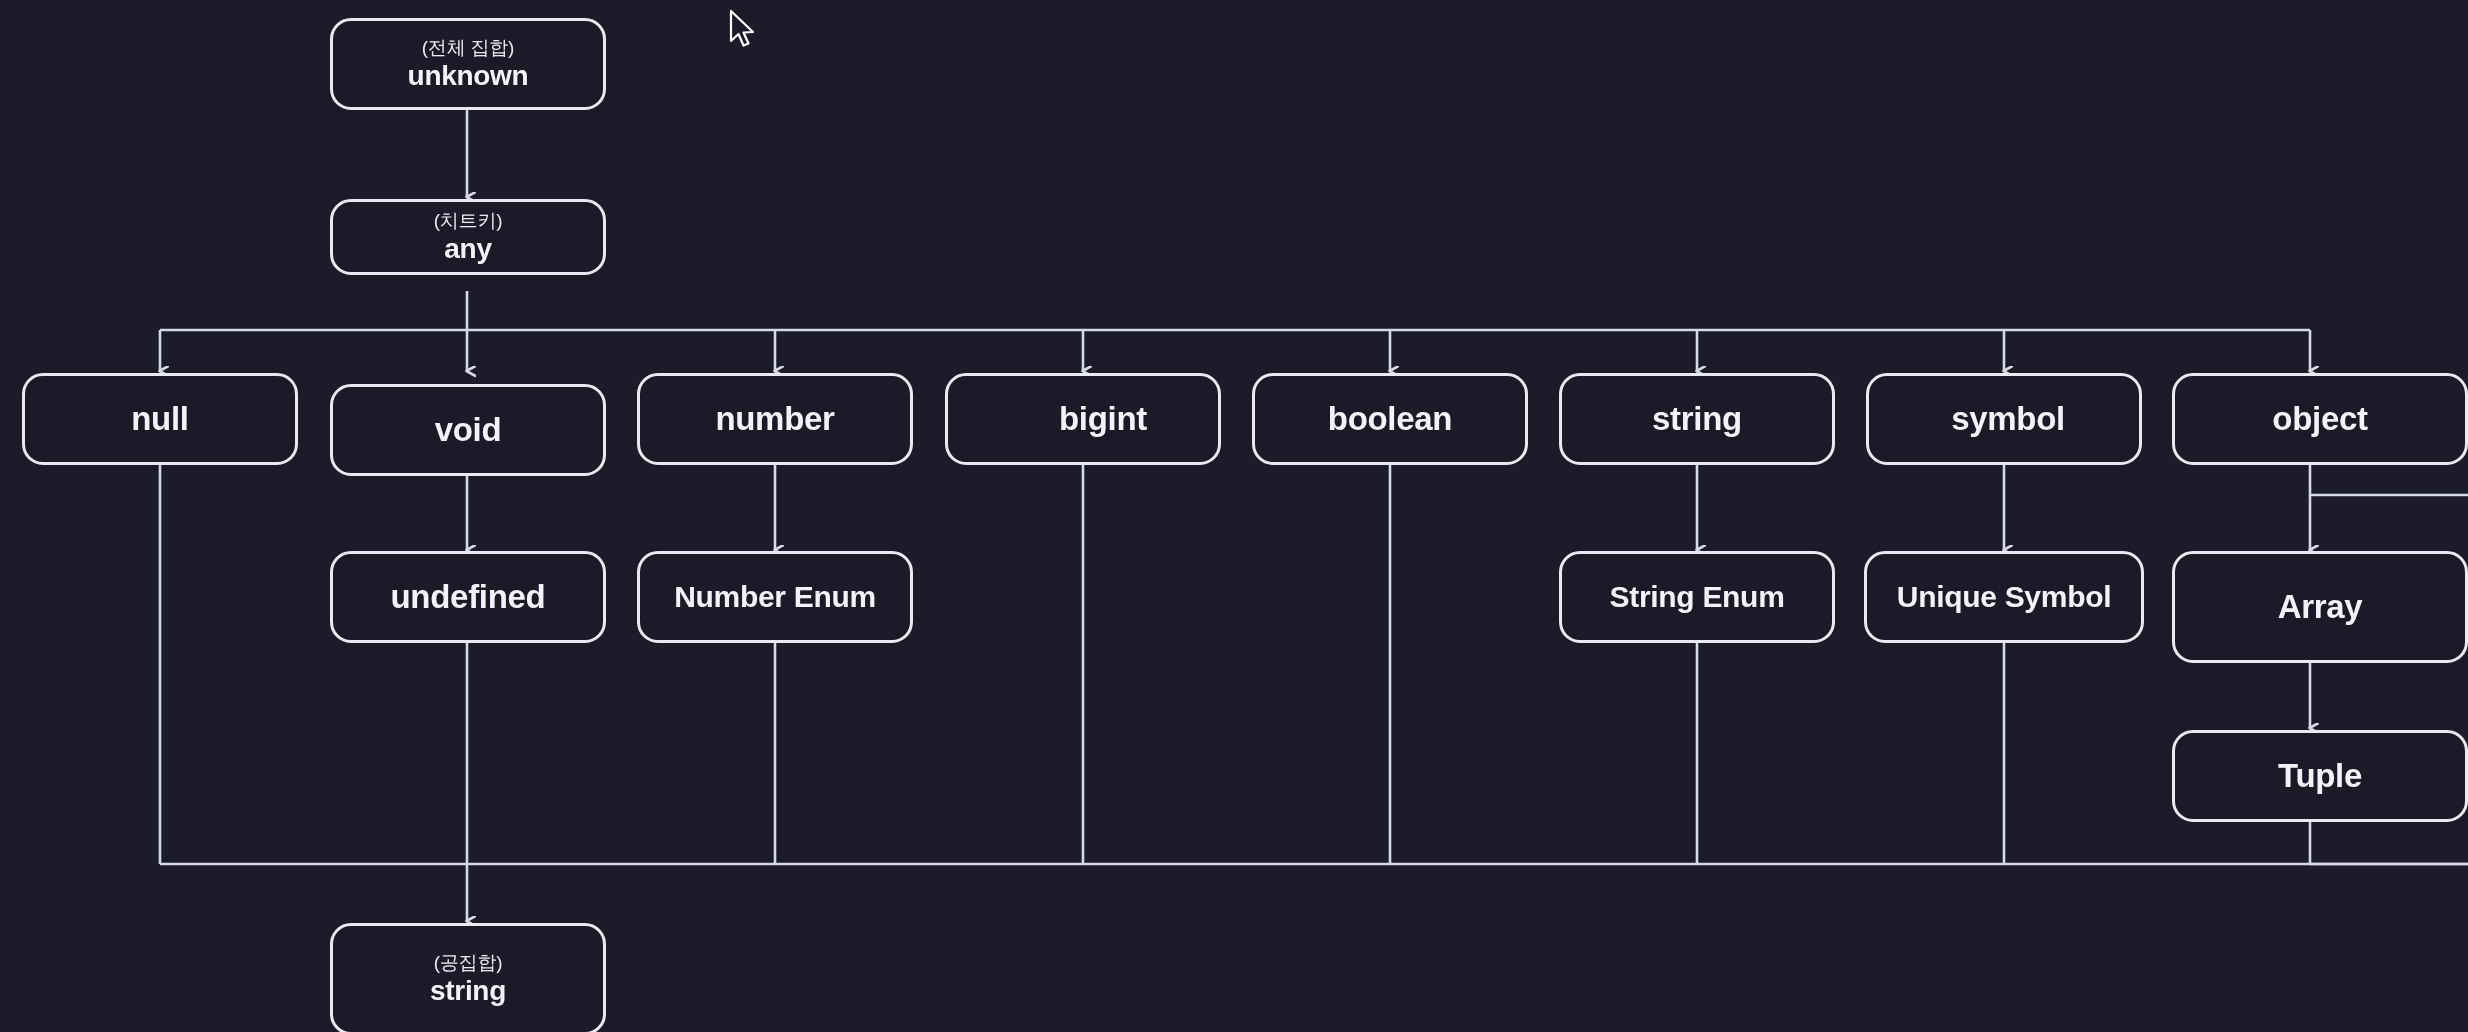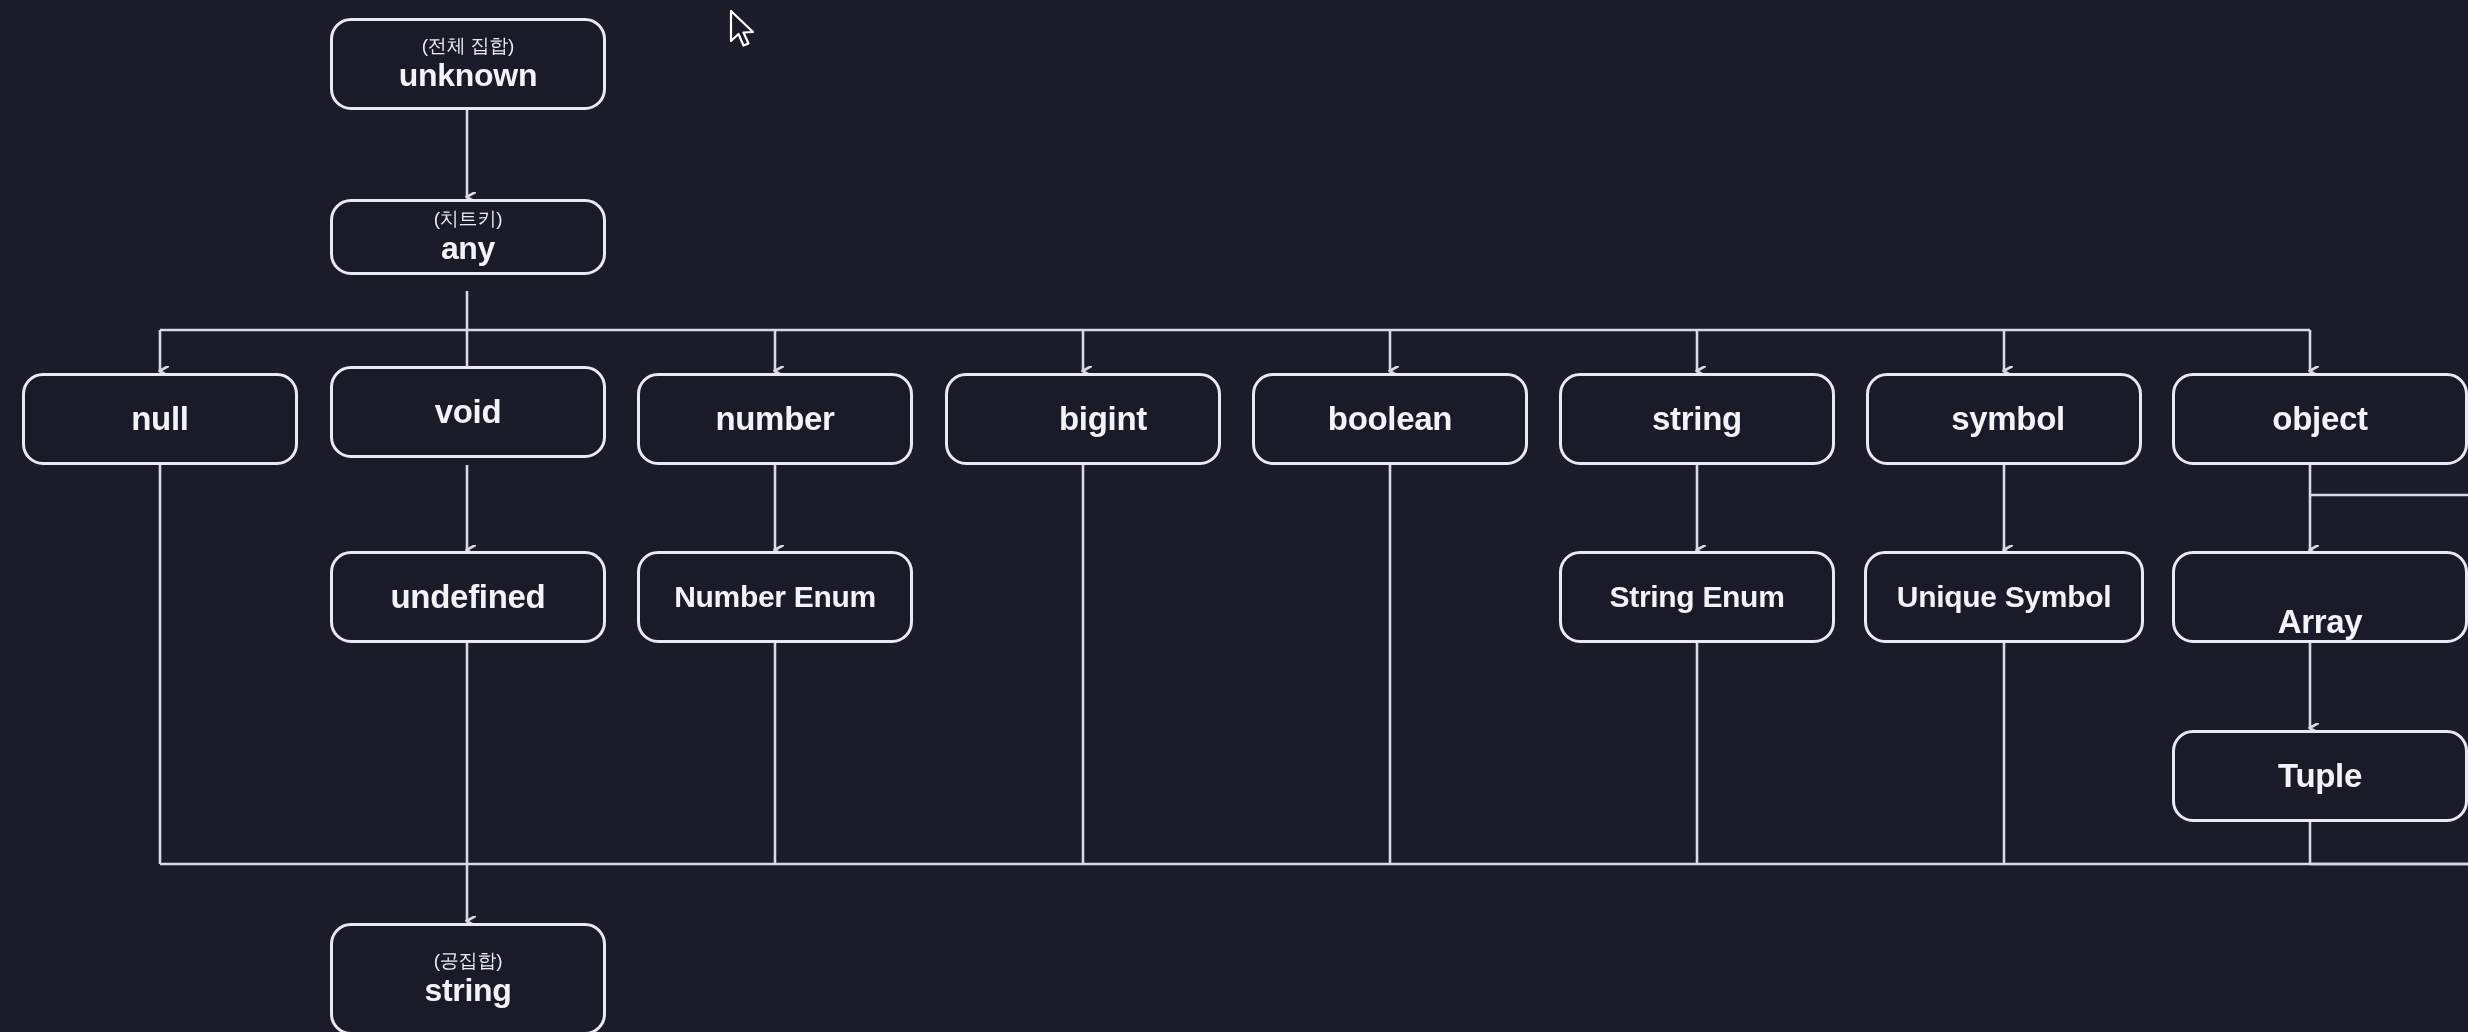--- a/index.html
+++ b/index.html
@@ -45,21 +45,21 @@
     letter-spacing: -0.2px;
   }
   .node .label {
     font-size: 33px;
     font-weight: 700;
     line-height: 1.05;
     letter-spacing: -0.3px;
     white-space: nowrap;
   }
   .node.small .label { font-size: 30px; }
-  .node.has-sub .label { font-size: 32px; }
+  .node.has-sub .label { font-size: 28px; }
   #cursor {
     position: absolute;
     z-index: 20;
     pointer-events: none;
   }
 </style>
 </head>
 <body>
 
 <div id="canvas">
@@ -121,21 +121,21 @@
 
   <div class="node has-sub" style="left:330px; top:199px; width:276px; height:76px;justify-content:center;">
     <div class="sub">(치트키)</div>
     <div class="label">any</div>
   </div>
 
   <div class="node" style="left:22px; top:373px; width:276px; height:92px;">
     <div class="label">null</div>
   </div>
 
-  <div class="node" style="left:330px; top:366px; width:276px; height:92px;">
+  <div class="node" style="left:330px; top:384px; width:276px; height:92px;">
     <div class="label">void</div>
   </div>
 
   <div class="node" style="left:637px; top:373px; width:276px; height:92px;">
     <div class="label">number</div>
   </div>
 
   <div class="node" style="left:945px; top:373px; width:276px; height:92px;padding-left:40px;">
     <div class="label">bigint</div>
   </div>
@@ -165,21 +165,21 @@
   </div>
 
   <div class="node small" style="left:1559px; top:551px; width:276px; height:92px;">
     <div class="label">String Enum</div>
   </div>
 
   <div class="node small" style="left:1864px; top:551px; width:280px; height:92px;">
     <div class="label">Unique Symbol</div>
   </div>
 
-  <div class="node" style="left:2172px; top:551px; width:296px; height:92px;justify-content:flex-end;">
+  <div class="node" style="left:2172px; top:551px; width:296px; height:112px;">
     <div class="label">Array</div>
   </div>
 
   <div class="node" style="left:2172px; top:730px; width:296px; height:92px;">
     <div class="label">Tuple</div>
   </div>
 
   <div class="node has-sub" style="left:330px; top:923px; width:276px; height:112px;">
     <div class="sub">(공집합)</div>
     <div class="label">string</div>

